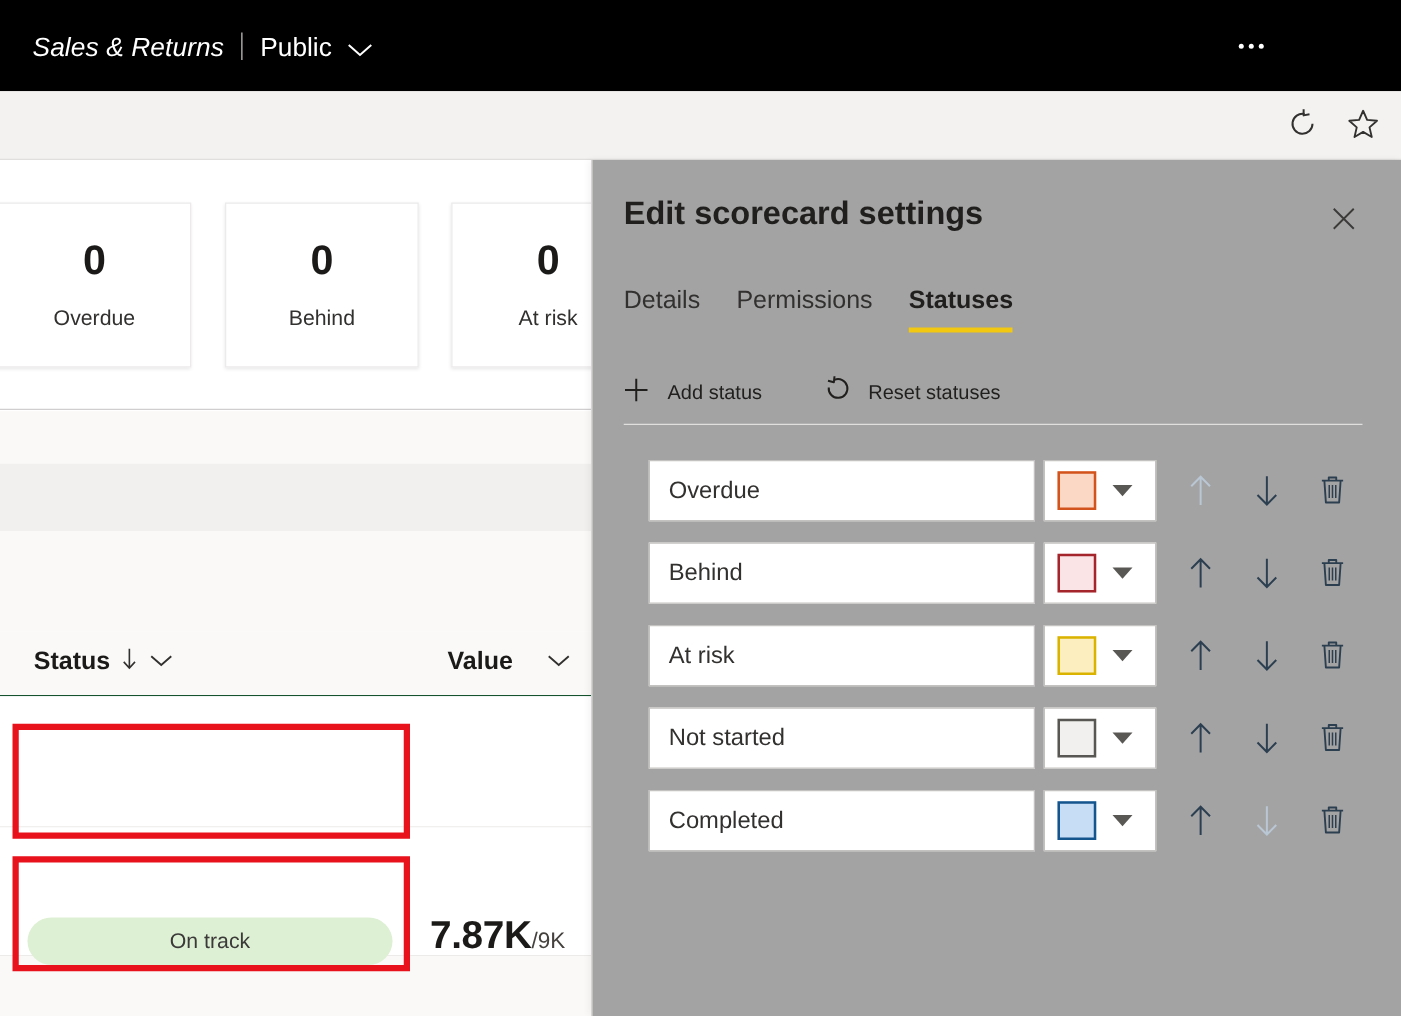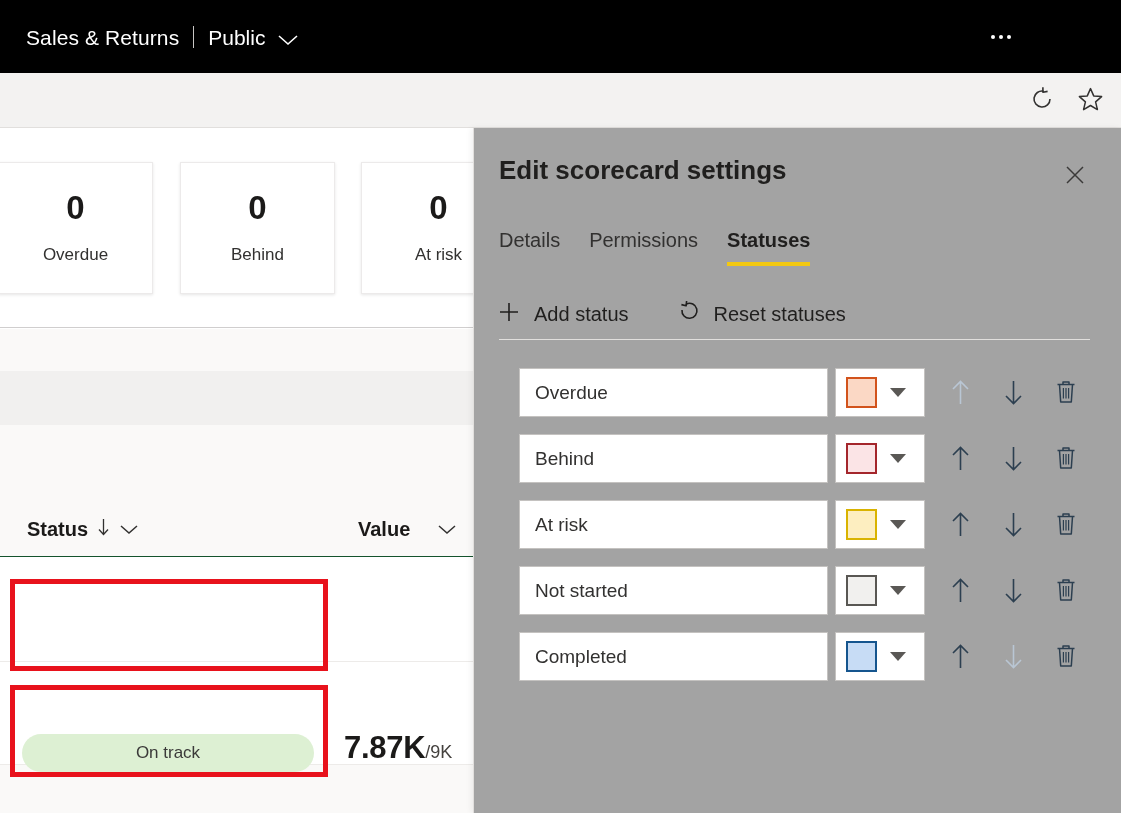--- a/index.html
+++ b/index.html
@@ -16,21 +16,21 @@
   
   .topbar {
     position: absolute; left: 0; top: 0; width: 1121px; height: 73px;
     background: #000000;
     display: flex; align-items: center;
   }
   .brand {
     display: flex; align-items: baseline; gap: 0;
     margin-left: 26px; color: #ffffff;
   }
-  .brand-title { font-size: 21px; font-weight: 400; color: #ffffff; letter-spacing: .1px; }
+  .brand-title { font-size: 21px; font-weight: 400; color: #ffffff; letter-spacing: .1px; font-style: italic; }
   .brand-sep {
     display: inline-block; width: 1px; height: 22px; background: #c8c6c4;
     margin: 0 14px; position: relative; top: 3px;
   }
   .brand-sub { font-size: 21px; font-weight: 400; color: #ffffff; }
   .brand-chev { margin-left: 12px; position: relative; top: 2px; }
 
   .searchbox {
     position: absolute; left: 762px; top: 13px; width: 196px; height: 47px;
     background: #e6e6e6; border: none; display: flex; align-items: center;
@@ -146,21 +146,21 @@
     padding: 0 14px 14px 0; margin-right: 15px;
   }
   .tab.active { font-weight: 700; color: #201f1e; }
   .tab.active::after {
     content: ""; position: absolute; left: 0; right: 14px; bottom: 0;
     height: 4px; background: #f2c811;
   }
 
   .actions { position: absolute; left: 23px; top: 172px; display: flex; align-items: center; gap: 48px; }
   .action { display: flex; align-items: center; gap: 13px; cursor: pointer; color: #201f1e; }
-  .action-label { font-size: 20px; }
+  .action-label { font-size: 16px; }
   .divider { position: absolute; left: 25px; top: 211px; width: 591px; height: 1px; background: #e1dfdd; }
 
   .rows { position: absolute; left: 0; top: 232px; width: 648px; }
   .status-row { position: relative; height: 66px; display: flex; align-items: center; }
   .name-field {
     position: absolute; left: 45px; top: 8px; width: 309px; height: 49px;
     border: 1px solid #c4c2c0; background: #ffffff;
     display: flex; align-items: center; padding-left: 15px;
     font-size: 19px; color: #323130; cursor: text;
   }

